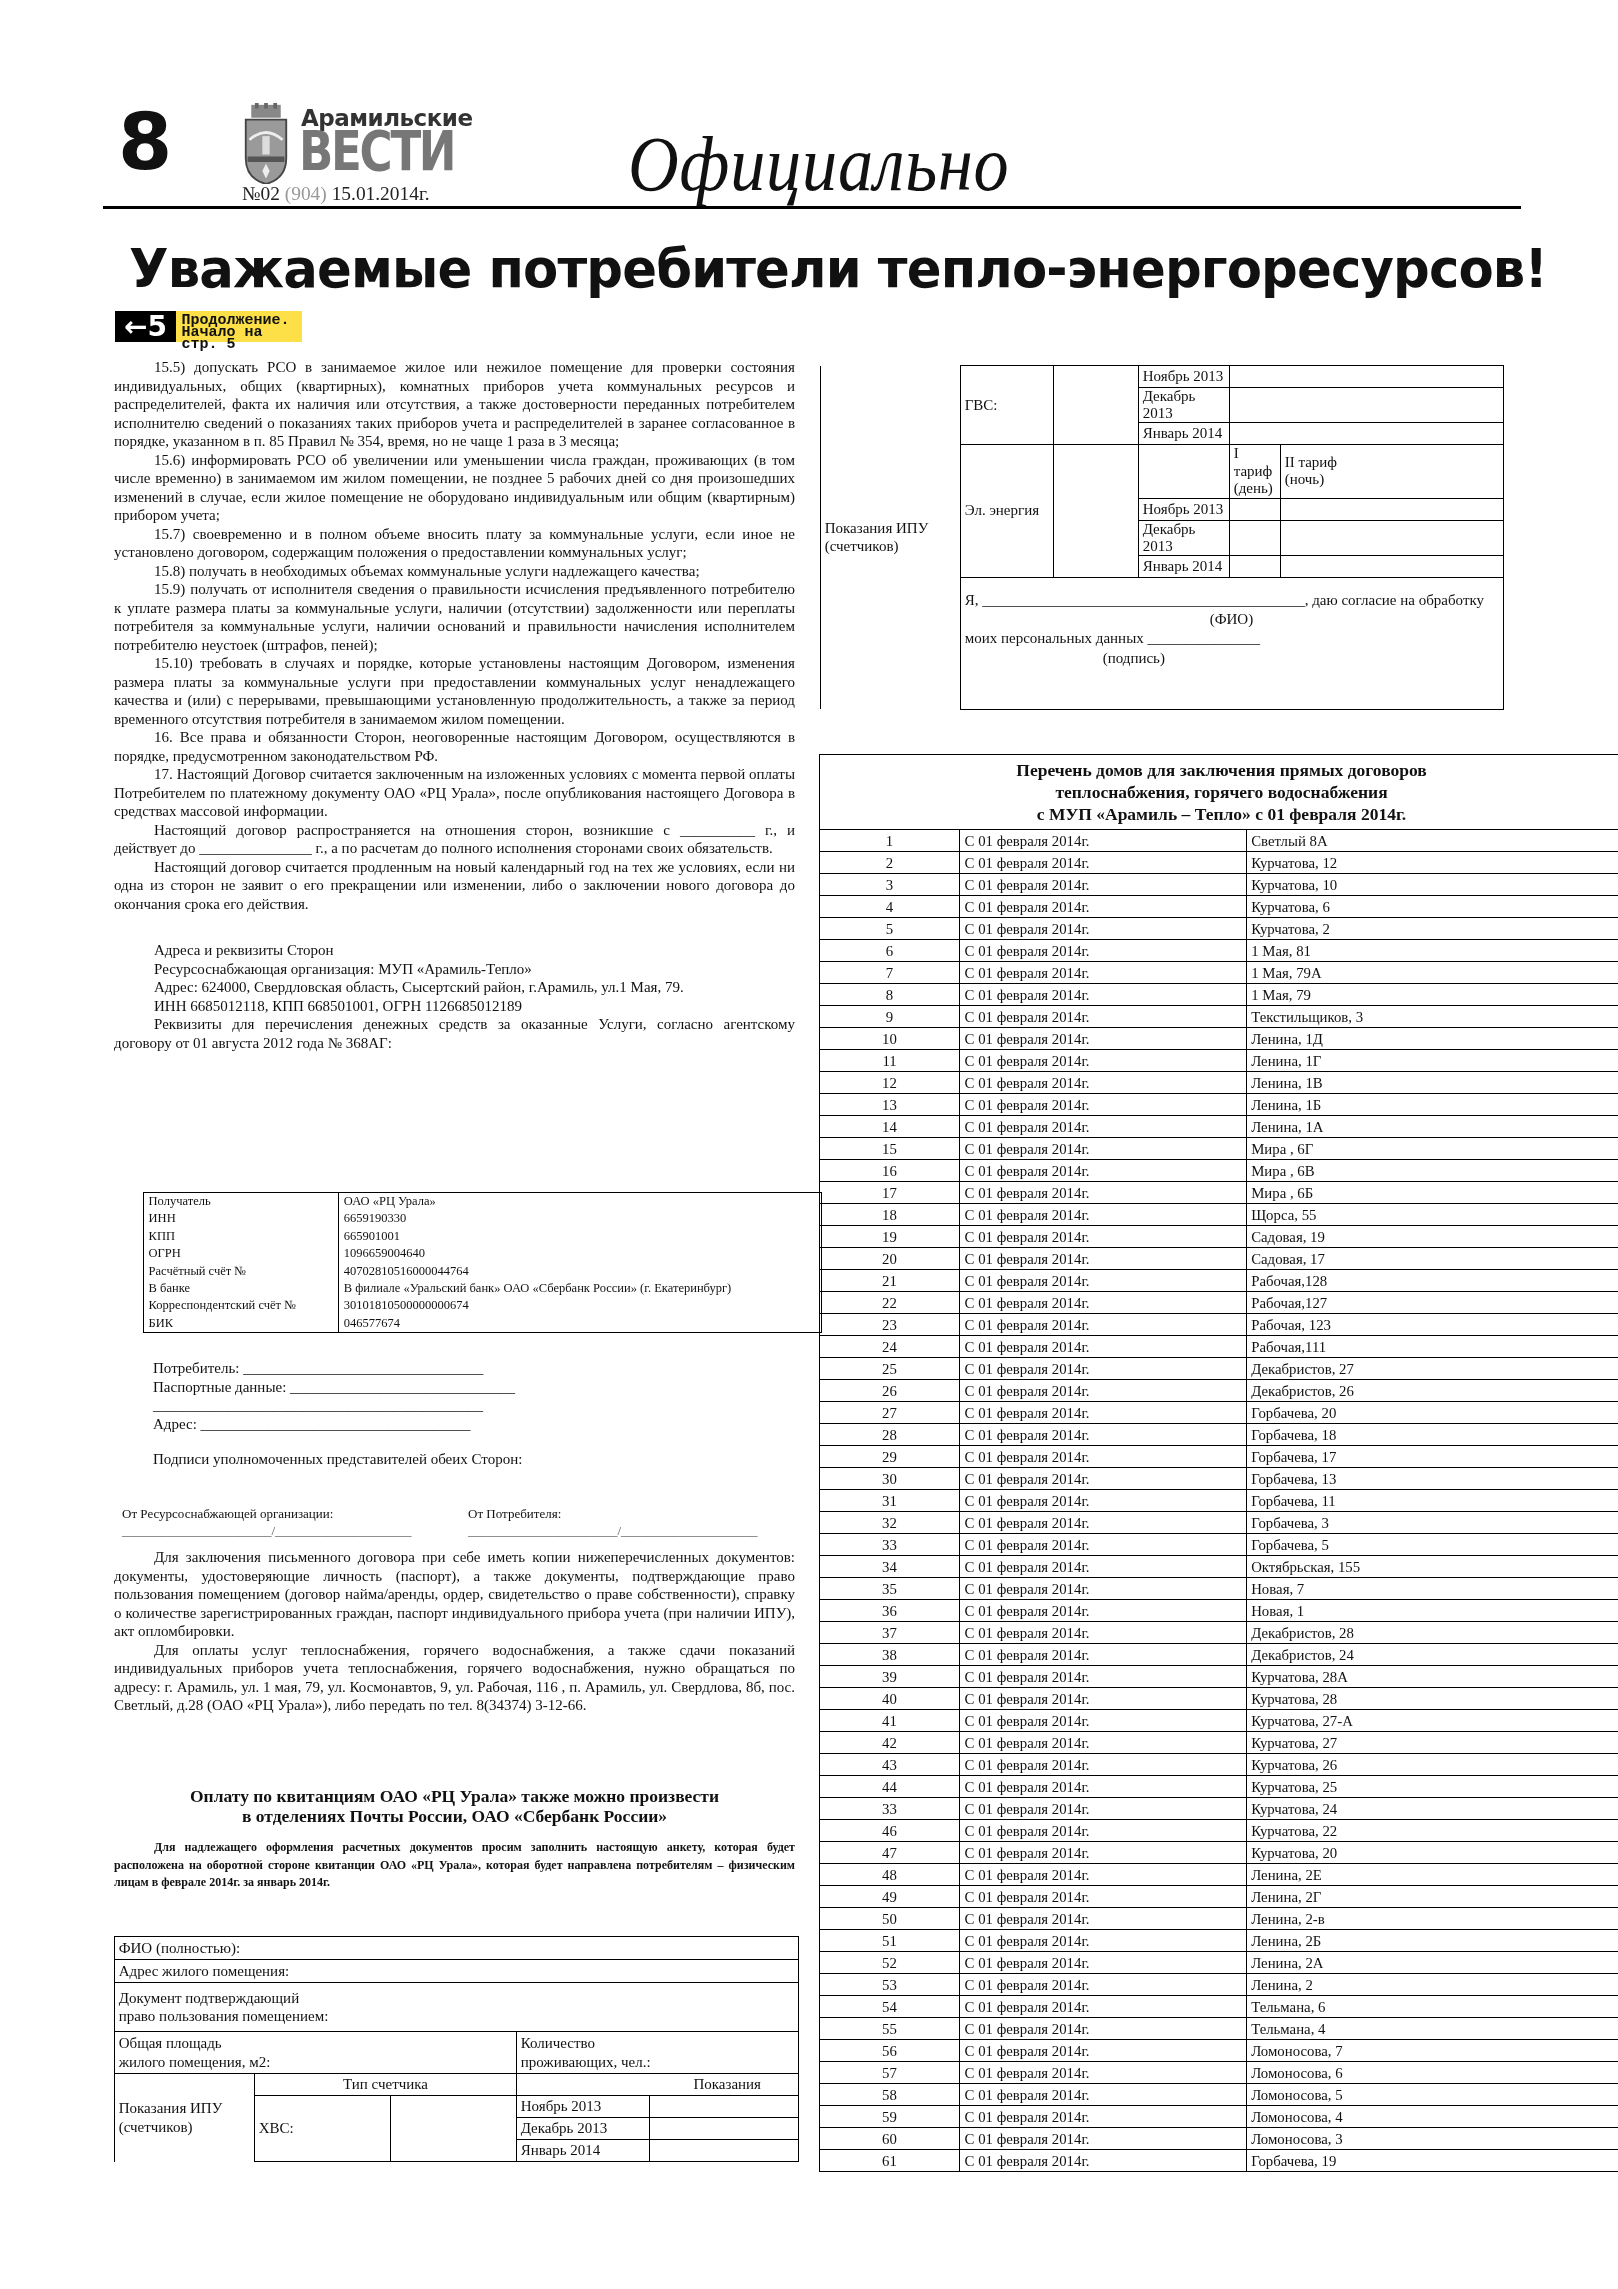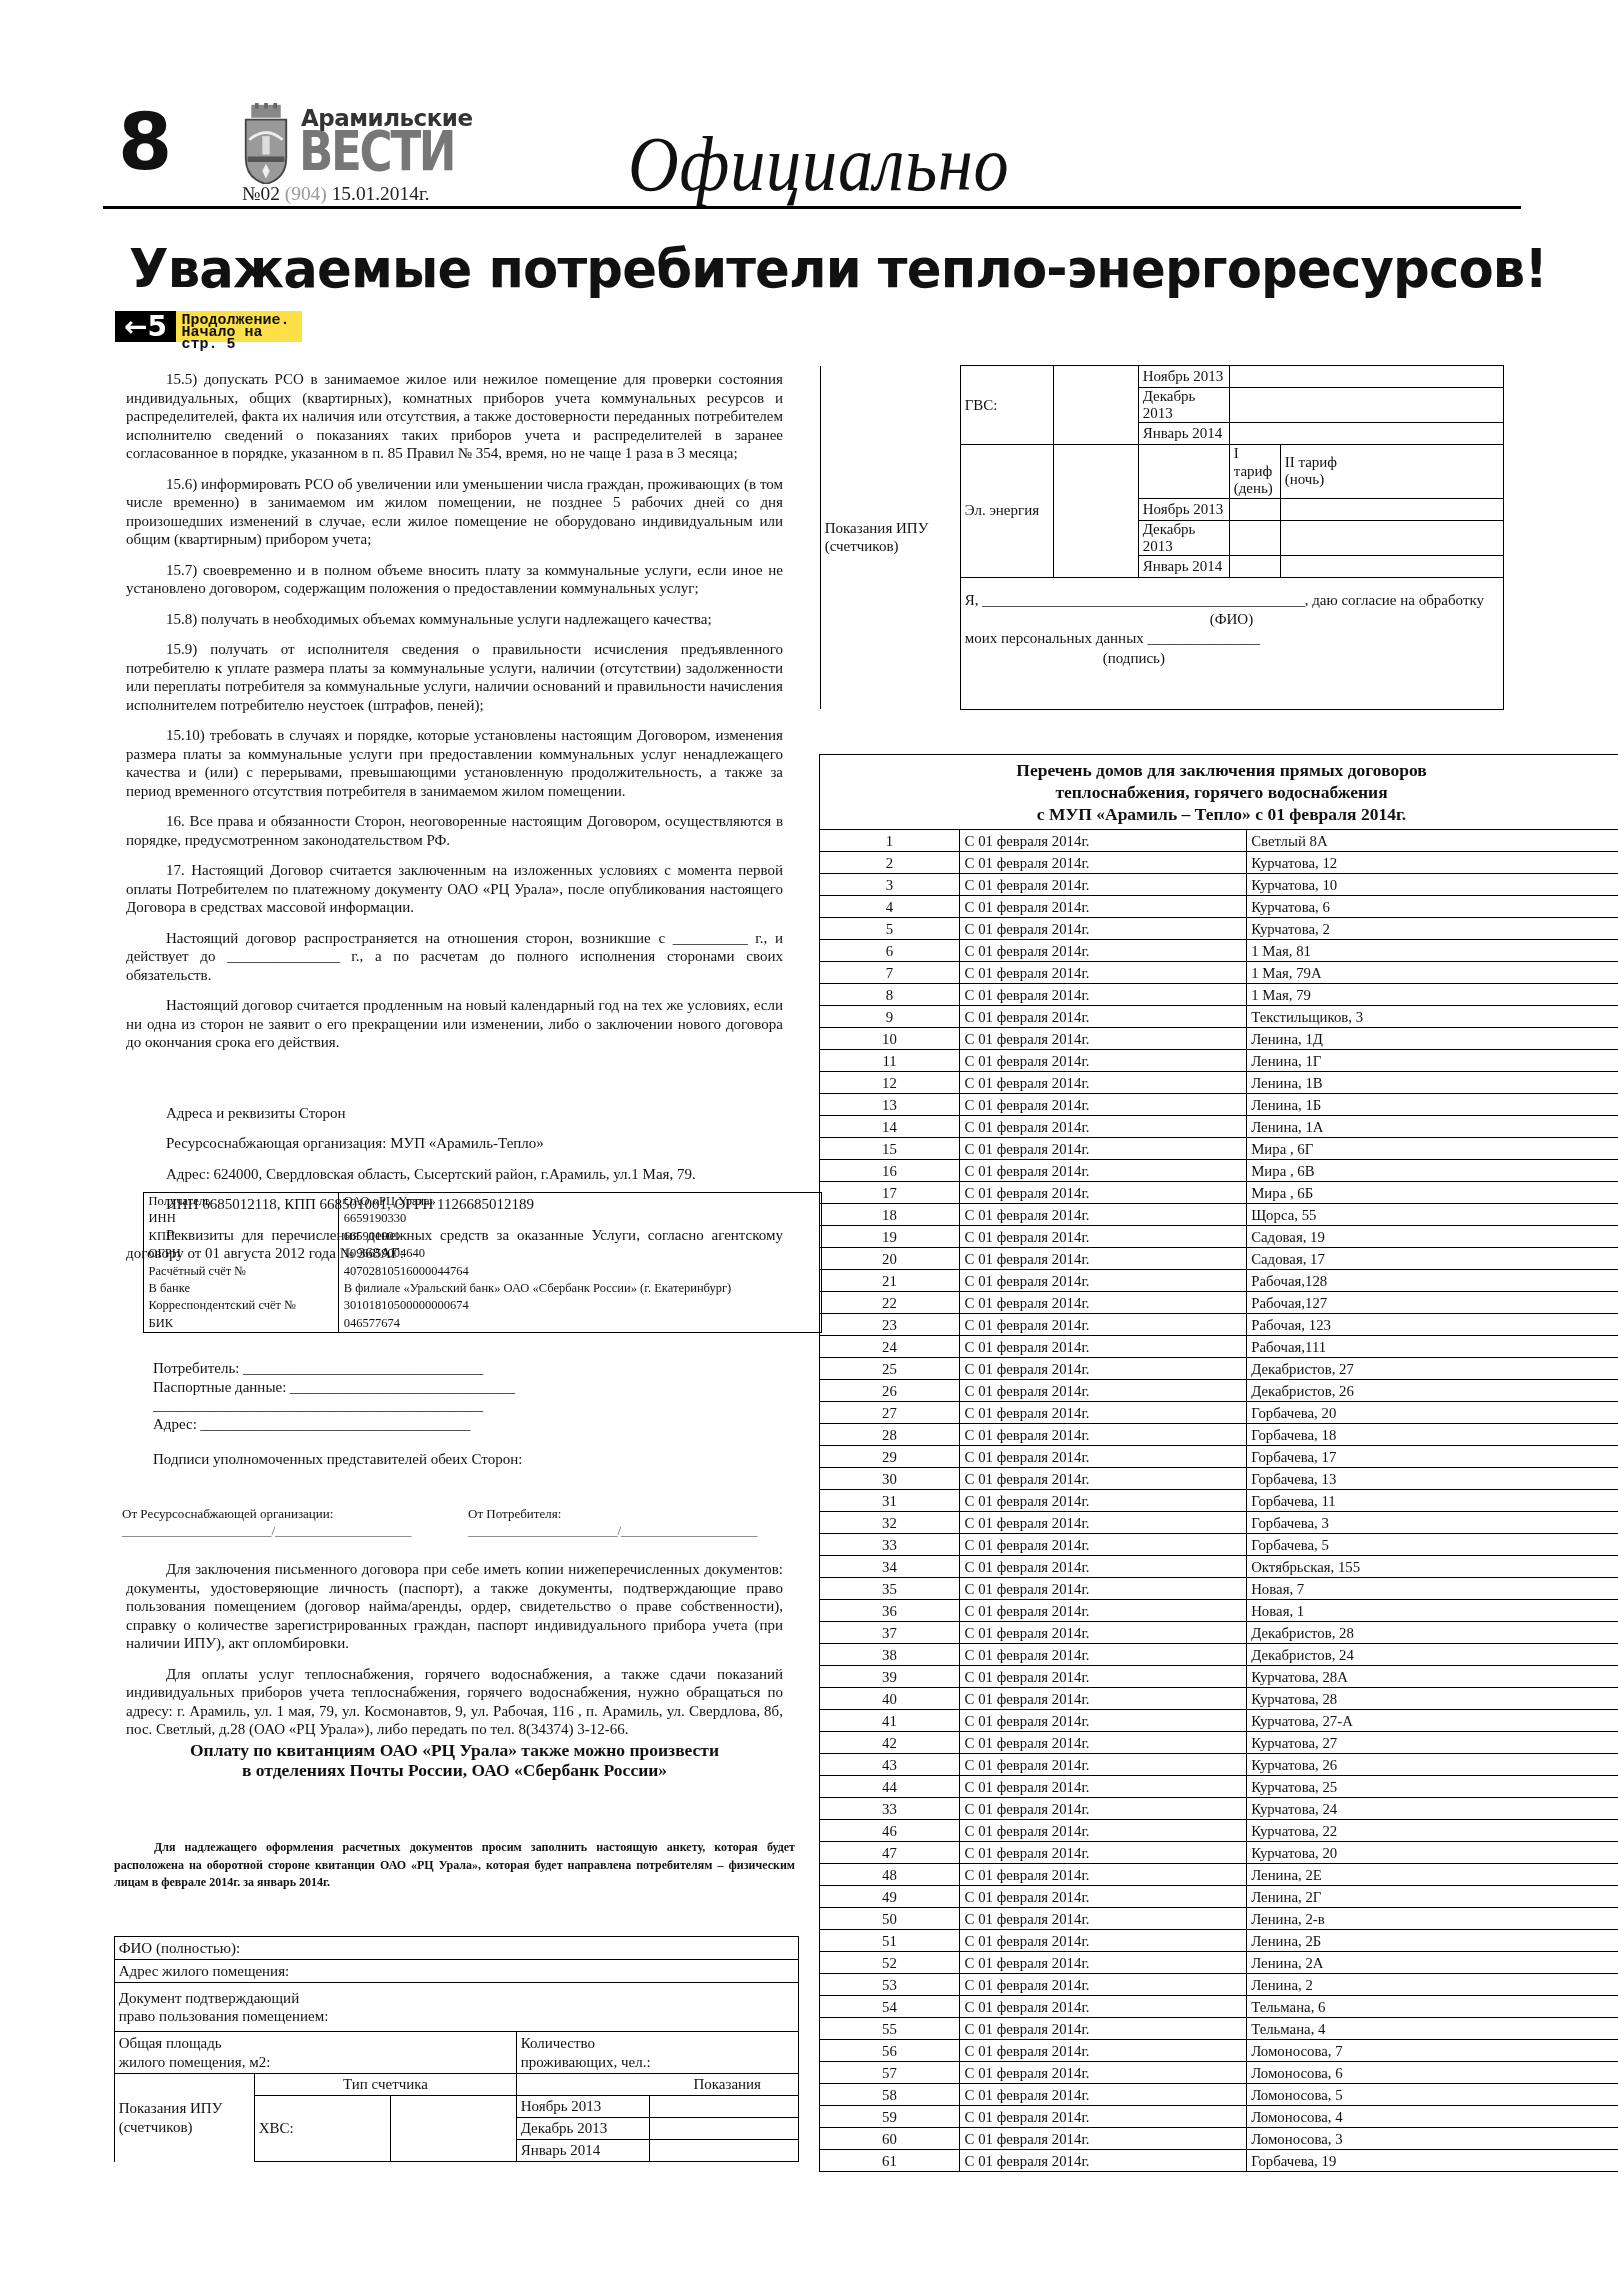--- a/index.html
+++ b/index.html
@@ -14,21 +14,21 @@
   .issue{left:242px;top:183px;font-size:19.4px;color:#222;}
   .issue .muted{color:#999;}
   .section{left:628px;top:125px;font-family:"Liberation Serif",serif;font-style:italic;font-size:78px;line-height:1;letter-spacing:0.9px;transform:scaleX(0.9);transform-origin:left top;}
   .rule{left:103px;top:206px;width:1418px;height:2.8px;background:#000;}
   .headline{left:129px;top:242px;width:1384px;font-family:"DejaVu Sans",sans-serif;font-weight:bold;font-size:54px;line-height:1;letter-spacing:-0.9px;transform:scaleX(0.95);transform-origin:left top;white-space:nowrap;}
   .cont{left:115px;top:311px;height:31px;display:flex;}
   .cont .badge{background:#000;color:#fff;font-family:"DejaVu Sans",sans-serif;font-size:28px;font-weight:bold;width:61px;height:31px;line-height:31px;text-align:center;}
   .cont .note{background:#fde047;font-family:Liberation Mono, monospace;font-size:15px;font-weight:bold;line-height:12px;padding:3.7px 20px 0 5.5px;width:100px;}
   
   .col-text{font-family:"Liberation Serif",serif;font-size:15px;line-height:18.5px;text-align:justify;}
-  .col-text p{margin:12px;text-indent:40px;}
+  .col-text p{margin:0;text-indent:40px;}
   .left-col{left:114px;width:681px;}
   .req-table{border:1.8px solid #000;border-collapse:collapse;font-size:12.5px;line-height:17.4px;}
   .req-table td{padding:0 4.6px;vertical-align:top;}
   .req-table td.k{border-right:0.9px solid #000;width:185px;}
   .sig{font-size:13px;}
   .bold-c{font-weight:bold;text-align:center;font-size:17.5px;line-height:20px;}
   .bold-j{font-weight:bold;font-size:12px;line-height:17.5px;text-align:justify;}
   
   table.grid{border-collapse:collapse;font-size:15px;}
   table.grid td{border:0.9px solid #000;padding:0 3.7px;height:21px;vertical-align:middle;}
@@ -142,21 +142,21 @@
 <div class="abs sig" style="left:122px;top:1506px;">От Ресурсоснабжающей организации:</div>
 <div class="abs sig" style="left:468px;top:1506px;">От Потребителя:</div>
 <div class="abs sig" style="left:122px;top:1523px;color:#555;">_______________________/_____________________</div>
 <div class="abs sig" style="left:468px;top:1523px;color:#555;">_______________________/_____________________</div>
 
 <div class="abs left-col col-text" style="top:1548px;">
   <p>Для заключения письменного договора при себе иметь копии нижеперечисленных документов: документы, удостоверяющие личность (паспорт), а также документы, подтверждающие право пользования помещением (договор найма/аренды, ордер, свидетельство о праве собственности),  справку о количестве зарегистрированных граждан, паспорт индивидуального прибора учета (при наличии ИПУ), акт опломбировки.</p>
   <p>Для оплаты услуг теплоснабжения, горячего водоснабжения, а также сдачи показаний индивидуальных приборов учета теплоснабжения, горячего водоснабжения, нужно обращаться по адресу: г. Арамиль, ул. 1 мая, 79, ул. Космонавтов, 9, ул. Рабочая, 116 , п. Арамиль, ул. Свердлова, 8б, пос. Светлый, д.28  (ОАО «РЦ Урала»),  либо передать по  тел. 8(34374) 3-12-66.</p>
 </div>
 
-<div class="abs bold-c" style="left:114px;top:1740px;width:681px;font-family:Liberation Serif, serif;">
+<div class="abs bold-c" style="left:114px;top:1786px;width:681px;font-family:Liberation Serif, serif;">
   <div>Оплату по квитанциям ОАО «РЦ Урала» также можно произвести</div>
   <div>в отделениях Почты России, ОАО «Сбербанк России»</div>
 </div>
 <div class="abs bold-j" style="left:114px;top:1839px;width:681px;text-indent:40px;">Для надлежащего оформления расчетных документов просим заполнить настоящую анкету, которая будет расположена на оборотной стороне квитанции ОАО «РЦ Урала», которая будет направлена потребителям – физическим лицам в феврале 2014г. за январь 2014г.</div>
 
 <table class="abs grid" style="left:114px;top:1936px;width:685px;">
   <colgroup>
       <col style="width:140px">
       <col style="width:136px">
       <col style="width:126px">

